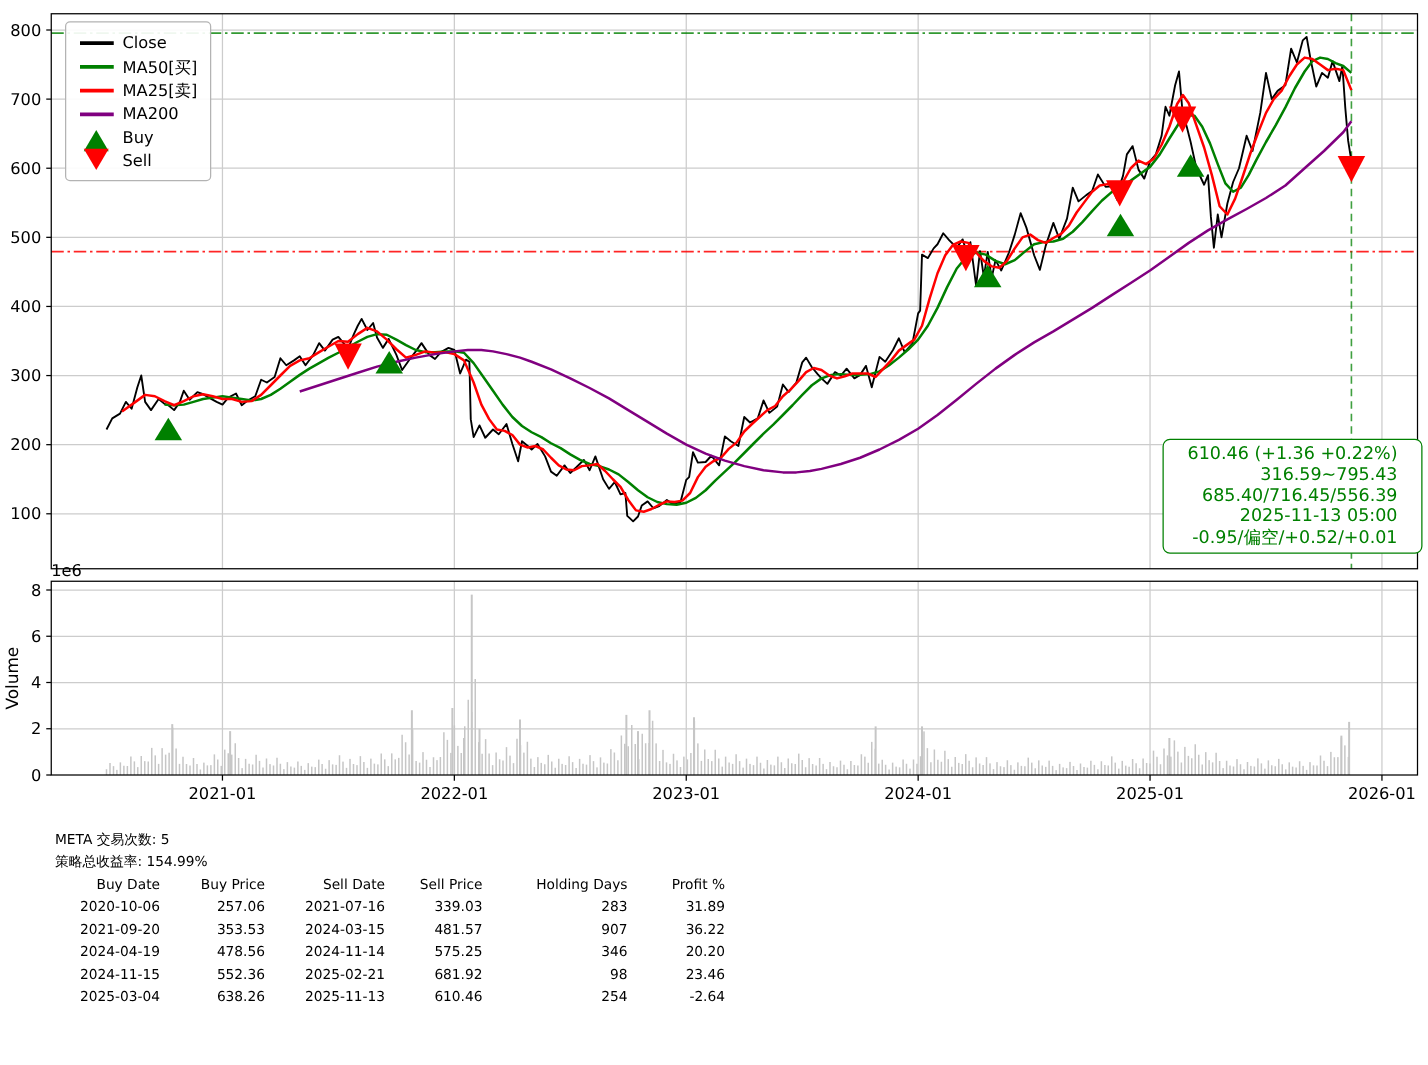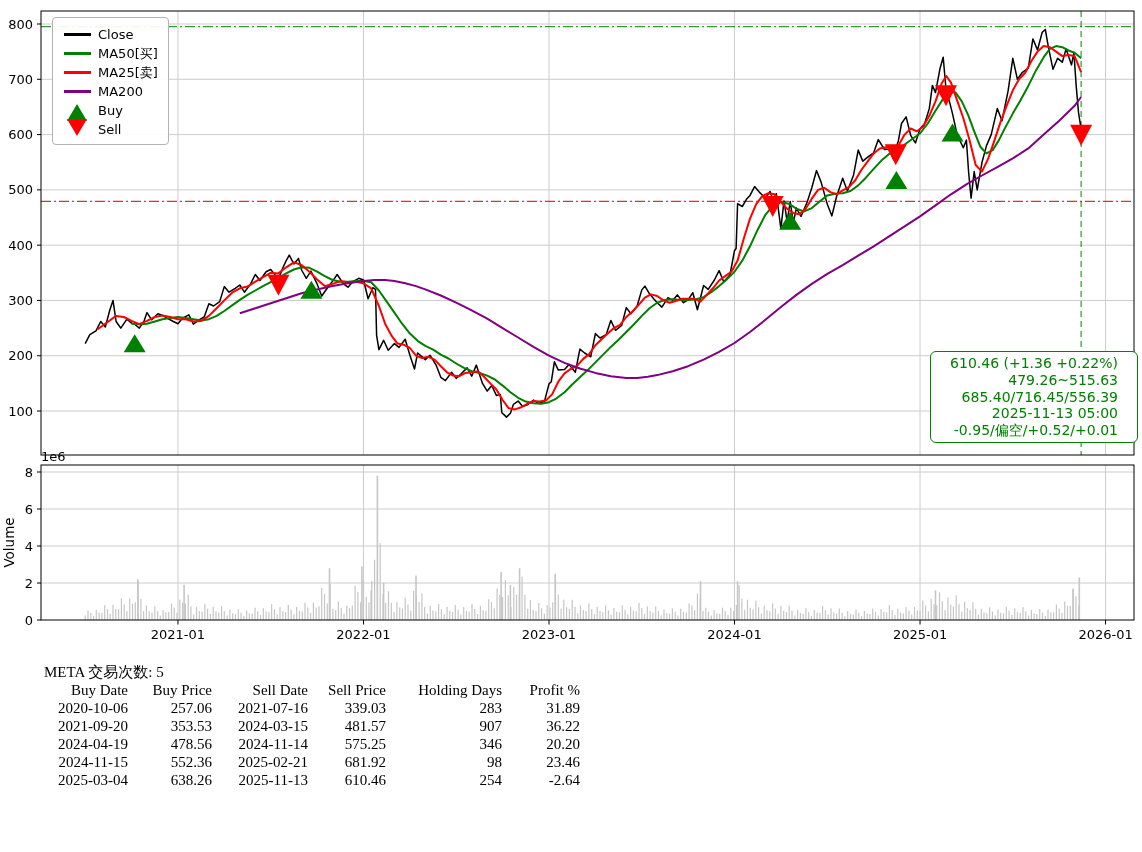--- a/index.html
+++ b/index.html
@@ -12,21 +12,21 @@
   .lg-swatch{width:30px;display:flex;justify-content:center;align-items:center;}
   .lg-line{display:inline-block;width:27px;height:3px;}
   .lg-tri-up{width:0;height:0;border-left:10px solid transparent;border-right:10px solid transparent;
              border-bottom:17px solid #008000;margin-bottom:-4px;}
   .lg-tri-dn{width:0;height:0;border-left:10px solid transparent;border-right:10px solid transparent;
              border-top:17px solid #ff0000;margin-top:-4px;}
   .lg-label{font-size:13px;margin-left:6px;white-space:nowrap;}
   #annotation{position:absolute;left:930px;top:351px;width:168px;background:#fff;
               border:1.5px solid #008000;border-radius:6px;padding:3px 19px;
               text-align:right;color:#008000;font-size:14px;line-height:16.8px;white-space:nowrap;}
-  #summary{position:absolute;left:44px;top:663px;font-size:15px;line-height:18px;font-family:Liberation Serif, serif;}
+  #summary{position:absolute;left:44px;top:663px;font-size:11px;line-height:18px;}
   #trade-table{display:grid;grid-template-columns:84px 84px 96px 78px 116px 78px;line-height:18px;}
   .tt-cell{text-align:right;white-space:nowrap;}
 </style>
 </head>
 <body>
 
 <svg id="plot" width="1142" height="660">
     <g>
       <line x1="177.96" y1="11" x2="177.96" y2="455" stroke="#cccccc" stroke-width="1"></line>
       <line x1="177.96" y1="465" x2="177.96" y2="620" stroke="#cccccc" stroke-width="1"></line>
@@ -533,28 +533,29 @@
     <div class="lg-row">
       <span class="lg-swatch">
         <span class="lg-tri-dn" style="border-top-color: rgb(255, 0, 0);"></span>
       </span>
       <span class="lg-label">Sell</span>
     </div>
   </div>
 
 <div id="annotation">
     <div>610.46 (+1.36 +0.22%)</div>
-    <div>479.26~515.63</div>
+    <div>316.59~795.43</div>
     <div>685.40/716.45/556.39</div>
     <div>2025-11-13 05:00</div>
     <div>-0.95/偏空/+0.52/+0.01</div>
   </div>
 
 <div id="summary">
   <div>META 交易次数: 5</div>
+  <div>策略总收益率: 154.99%</div>
   <div id="trade-table">
       <div class="tt-cell">Buy Date</div>
       <div class="tt-cell">Buy Price</div>
       <div class="tt-cell">Sell Date</div>
       <div class="tt-cell">Sell Price</div>
       <div class="tt-cell">Holding Days</div>
       <div class="tt-cell">Profit %</div>
       <div class="tt-cell">2020-10-06</div>
       <div class="tt-cell">257.06</div>
       <div class="tt-cell">2021-07-16</div>

